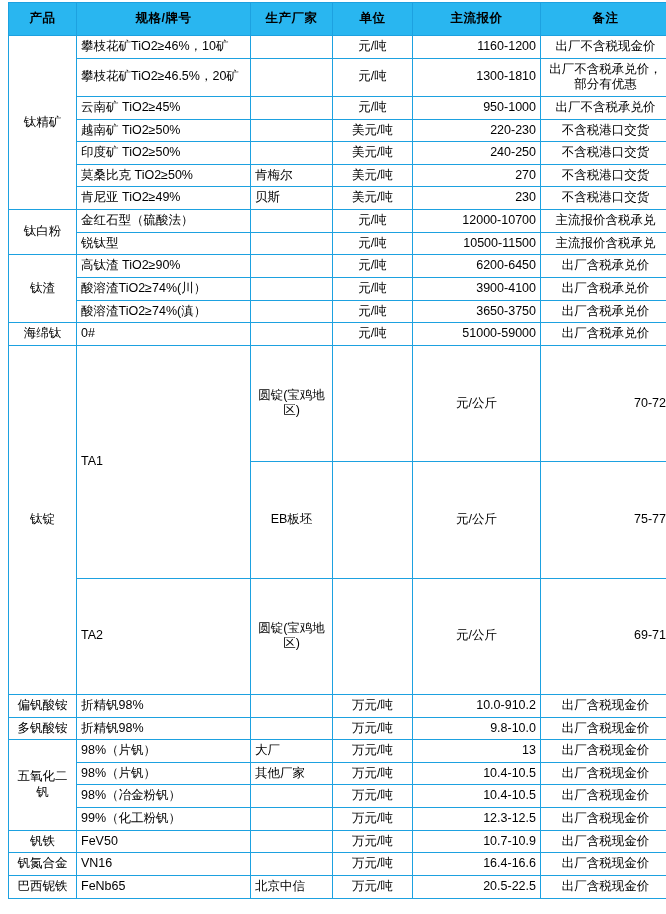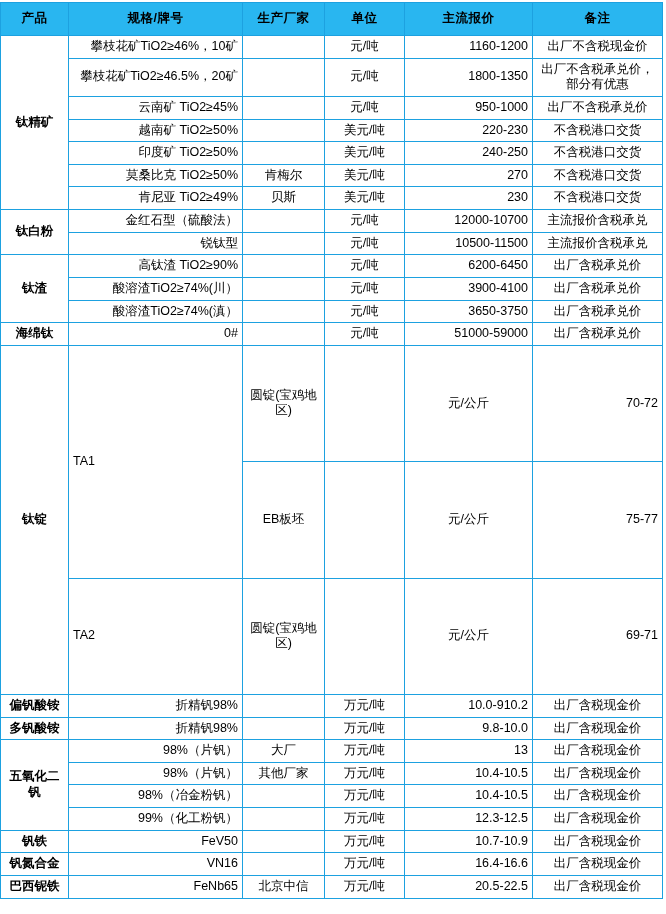--- a/index.html
+++ b/index.html
@@ -9,21 +9,21 @@
   }
   body {
     width: 666px;
     height: 914px;
     font-family: "Liberation Sans", sans-serif;
     overflow: hidden;
   }
   .sheet {
     width: 666px;
     box-sizing: border-box;
-    padding: 2px 2px 0 0;
+    padding: 2px 2px 0 8px;
   }
   table.price-table {
     border-collapse: collapse;
     width: 662px;
     table-layout: fixed;
   }
   table.price-table td,
   table.price-table th {
     border: 1px solid #1da1e0;
     font-size: 12.5px;
@@ -37,29 +37,29 @@
     background: #29b6f0;
     color: #ffffff;
     font-weight: bold;
     text-align: center;
     height: 26px;
     font-size: 13px;
     letter-spacing: 0.5px;
   }
   td.cat {
     text-align: center;
-    font-weight: bold;
+    font-weight: normal;
     font-size: 13.5px;
   }
   td.spec {
-    text-align: right;
+    text-align: left;
     padding-left: 6px;
   }
   td.maker {
-    text-align: center;
+    text-align: left;
   }
   td.unit {
     text-align: center;
   }
   td.price {
     text-align: right;
   }
   td.note {
     text-align: center;
   }
@@ -104,21 +104,21 @@
           <td class="spec">攀枝花矿TiO2≥46%，10矿</td>
           <td class="maker"></td>
           <td class="unit">元/吨</td>
           <td class="price">1160-1200</td>
           <td class="note">出厂不含税现金价</td>
         </tr>
         <tr>
           <td class="spec">攀枝花矿TiO2≥46.5%，20矿</td>
           <td class="maker"></td>
           <td class="unit">元/吨</td>
-          <td class="price">1800-1350</td>
+          <td class="price">1300-1810</td>
           <td class="note">出厂不含税承兑价，部分有优惠</td>
         </tr>
         <tr>
           <td class="spec">云南矿 TiO2≥45%</td>
           <td class="maker"></td>
           <td class="unit">元/吨</td>
           <td class="price">950-1000</td>
           <td class="note">出厂不含税承兑价</td>
         </tr>
         <tr>

